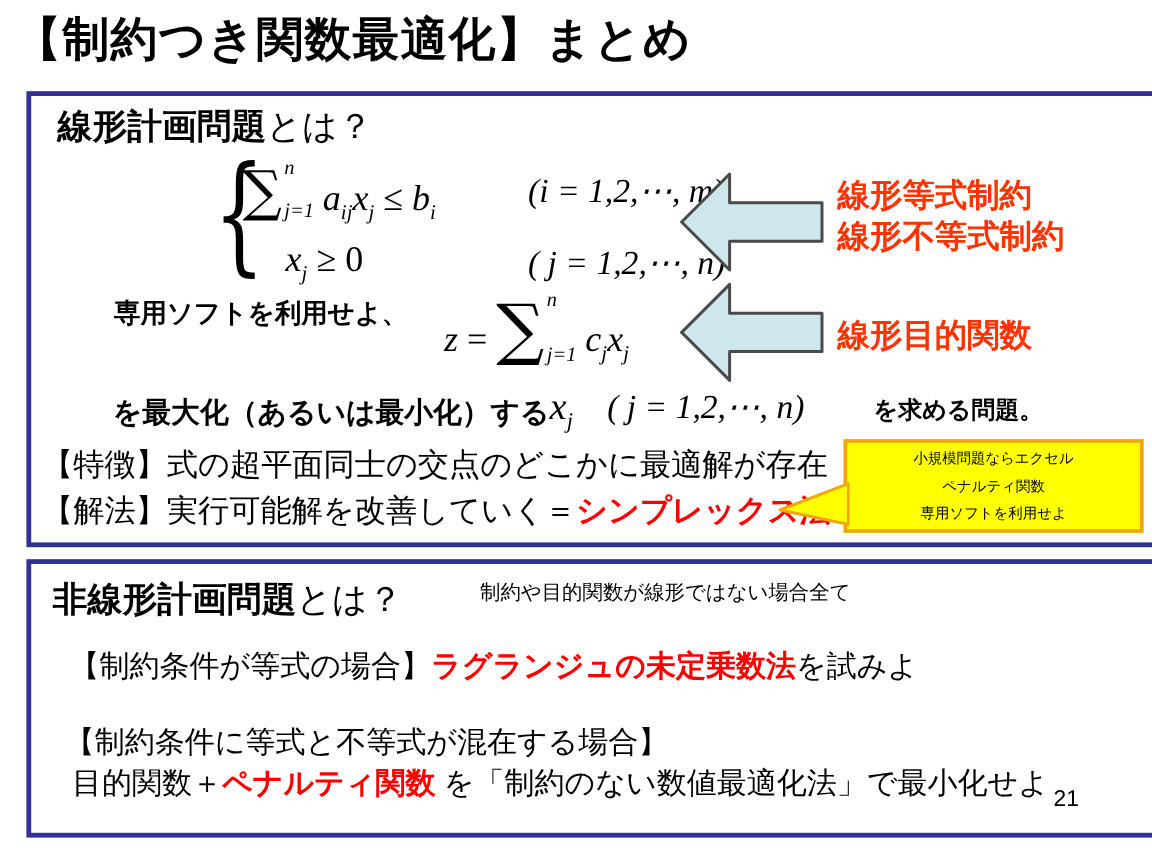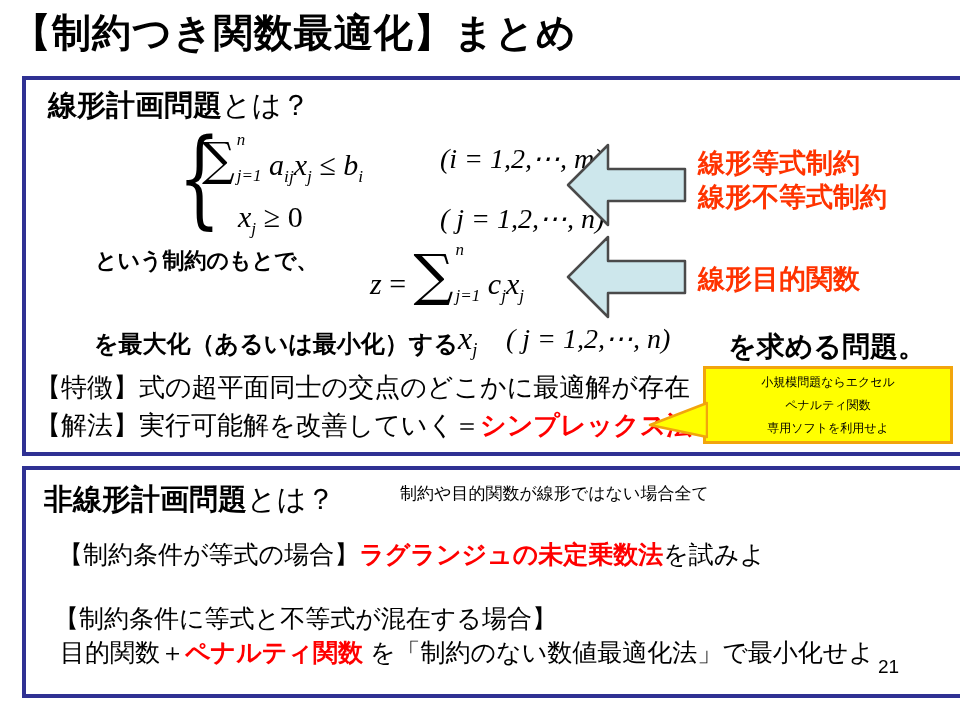--- a/index.html
+++ b/index.html
@@ -82,21 +82,21 @@
 
     <div class="abs math m30" style="left:212px;top:120px;">
       <i>x</i><sub>j</sub>
       <span>≥</span>
       <span>0</span>
     </div>
     <div class="abs math domain" style="left:414px;top:122px;">
       <i>( j = 1,2,⋯, n)</i>
     </div>
 
-    <div class="abs jp-bold" style="left:69px;top:166px;font-size:22px;">という制約のもとで、</div>
+    <div class="abs jp-bold" style="left:69px;top:166px;font-size:22px;">専用ソフトを利用せよ、</div>
 
     <div class="abs math m30" style="left:344px;top:164px;">
       <i>z</i>
       <span>=</span>
       <span class="sum">
         <span class="sigma sig56">∑</span>
         <span class="limits lim56">
             <span>n</span>
             <span>j=1</span>
           </span>
@@ -117,21 +117,21 @@
     </div>
     <div class="abs arrow-label" style="left:672px;top:182px;">線形目的関数</div>
 
     <div class="abs jp-bold" style="left:68px;top:248px;font-size:24px;">を最大化（あるいは最小化）する</div>
     <div class="abs math" style="left:432px;top:240px;font-size:32px;">
       <i>x</i><sub>j</sub>
     </div>
     <div class="abs math domain" style="left:480px;top:242px;">
       <i>( j = 1,2,⋯, n)</i>
     </div>
-    <div class="abs jp-bold" style="left:702px;top:248px;font-size:28px;">を求める問題。</div>
+    <div class="abs jp-bold" style="left:702px;top:248px;font-size:20px;">を求める問題。</div>
 
     <div class="abs body-line" style="left:9px;top:290px;">【特徴】式の超平面同士の交点のどこかに最適解が存在</div>
     <div class="abs body-line" style="left:9px;top:328px;">
       <span>【解法】実行可能解を改善していく＝</span><span class="red-method">シンプレックス法</span>
     </div>
   </div>
 
   <div class="abs callout">
     <div>小規模問題ならエクセル</div>
     <div>ペナルティ関数</div>

